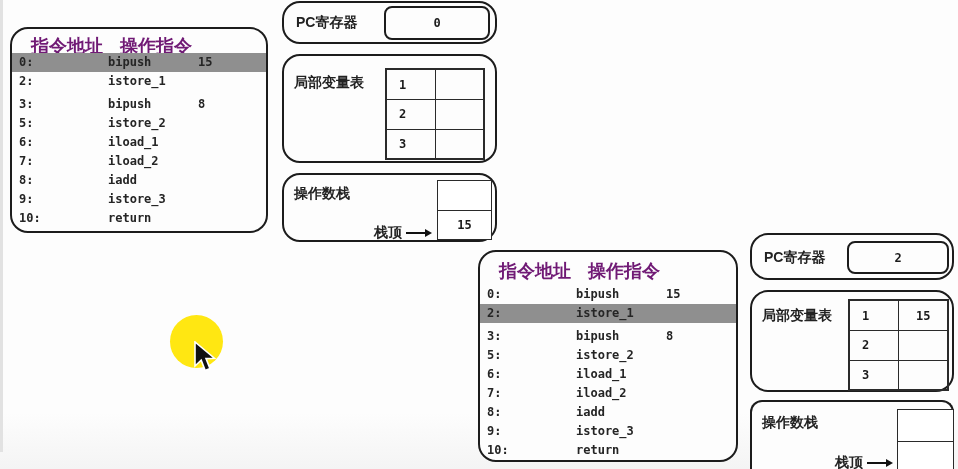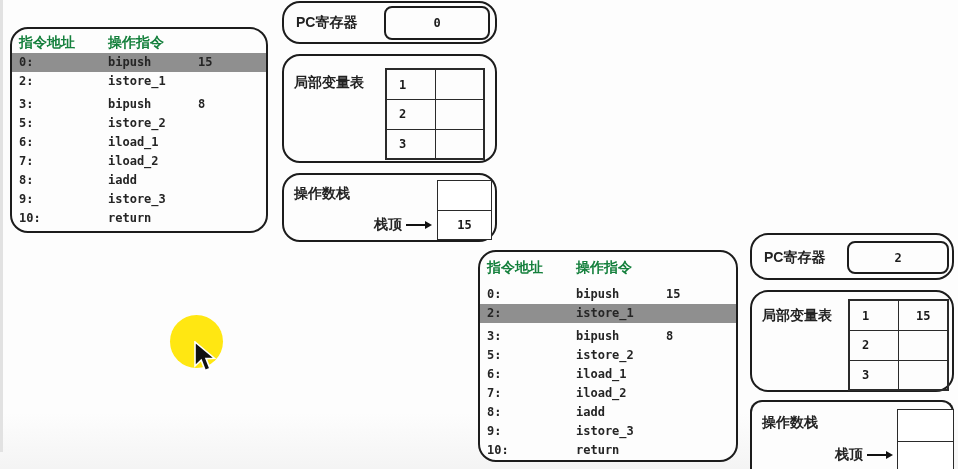--- a/index.html
+++ b/index.html
@@ -16,23 +16,23 @@
   }
 
   
   .instr-panel {
     position: absolute;
     border: 2px solid #1c1c1c;
     border-radius: 18px;
     background: #fdfdfd;
   }
   .instr-panel .hdr {
-    position: absolute; left: 0; top: 5px; width: 100%;
+    position: absolute; left: 12px; top: 5px; width: 100%;
     display: grid; grid-template-columns: 89px 1fr; padding-left: 7px;
-    font-size: 14px; font-weight: bold; color: #15803d;
+    font-size: 18px; font-weight: bold; color: #701a75;
   }
   .rows { position: absolute; left: 0; width: 100%; }
   .irow {
     display: grid; grid-template-columns: 89px 90px 1fr;
     padding-left: 7px; height: 19px; line-height: 18px;
     font-family: "DejaVu Sans Mono", monospace;
     font-size: 12px; font-weight: bold; color: #252525;
   }
   .irow.gap { margin-top: 4px; }
   .irow.hl { background: #8f8f8f; }
@@ -80,21 +80,21 @@
     background: #fff;
   }
   .stack-cell {
     display: flex; align-items: center; justify-content: center;
     font-family: "DejaVu Sans Mono", monospace; font-size: 12px; font-weight: bold;
   }
   .stack-cell + .stack-cell { border-top: 1.5px solid #2a2a2a; }
 
   .stack-top-pointer {
     position: absolute; display: flex; align-items: center;
-    font-size: 14px; font-weight: bold; color: #222; white-space: nowrap;
+    font-size: 14px; font-weight: bold; color: #222; white-space: nowrap; margin-top: 8px;
   }
   .arrow-shaft {
     width: 19px; height: 0; border-top: 2px solid #111; margin-left: 4px;
   }
   .arrow-head {
     width: 0; height: 0;
     border-left: 7px solid #111;
     border-top: 4px solid transparent;
     border-bottom: 4px solid transparent;
   }

